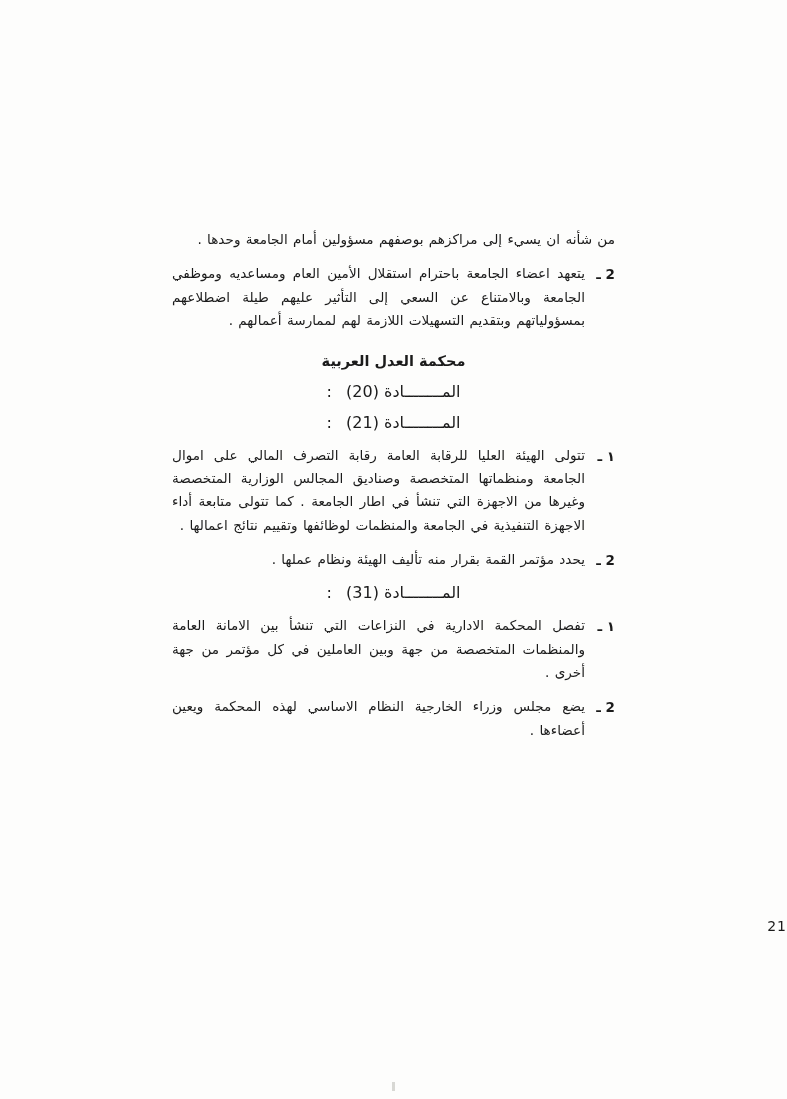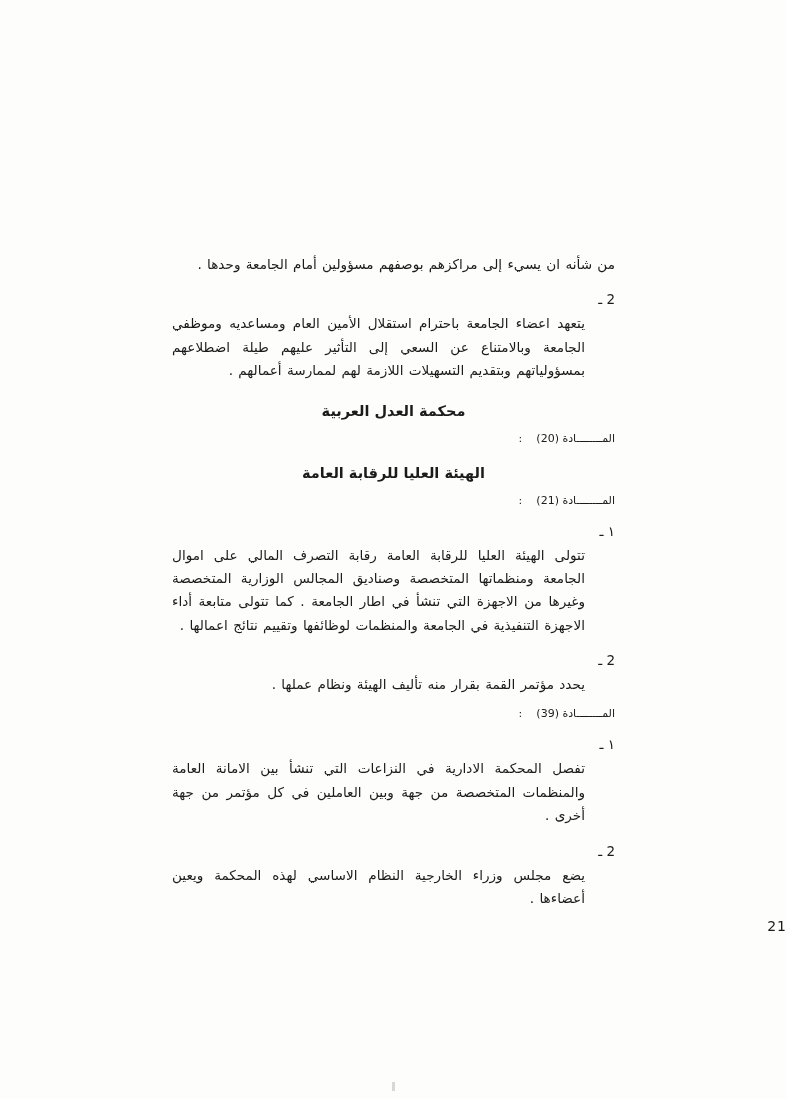--- a/index.html
+++ b/index.html
@@ -38,45 +38,45 @@
   }
   .marker {
     flex: 0 0 auto;
     width: 30px;
     font-size: 13.5px;
     line-height: 1.72;
     padding-top: 1px;
     text-align: right;
     white-space: nowrap;
     letter-spacing: 0px;
+    font-weight: bold;
   }
   .marker.empty { width: 0; }
   .ptext {
     flex: 1 1 auto;
     font-size: 13.6px;
     line-height: 1.72;
     text-align: justify;
     text-align-last: right;
     word-spacing: 1px;
-    margin-top: 25px;
   }
   .indent {
     padding-right: 30px;
   }
   .heading {
     text-align: center;
     font-size: 14.5px;
     font-weight: bold;
     margin: 20px 0 13px 0;
     letter-spacing: 0.3px;
   }
   .article-line {
-    font-size: 11px;
+    font-size: 16px;
     margin: 11px 0 12px 0;
-    text-align: right;
+    text-align: center;
     letter-spacing: 0.2px;
   }
   .article-line .dots {
     letter-spacing: -1px;
   }
   .article-line .colon {
     display: inline-block;
     margin-right: 14px;
   }
   .pagenum {
@@ -114,39 +114,38 @@
       <div class="ptext">يتعهد اعضاء الجامعة باحترام استقلال الأمين العام ومساعديه وموظفي الجامعة وبالامتناع عن السعي إلى التأثير عليهم طيلة اضطلاعهم بمسؤولياتهم وبتقديم التسهيلات اللازمة لهم لممارسة أعمالهم .</div>
     </div>
 
     <div class="heading">محكمة العدل العربية</div>
 
     <div class="article-line">
       <span class="dots">المــــــــادة (20)</span><span class="colon">:</span>
     </div>
 
 
-    <div class="heading">الهيئة العليا للرقابة العامة</div>
 
     <div class="article-line">
       <span class="dots">المــــــــادة (21)</span><span class="colon">:</span>
     </div>
 
     <div class="para">
       <div class="marker">١ ـ</div>
       <div class="ptext">تتولى الهيئة العليا للرقابة العامة رقابة التصرف المالي على اموال الجامعة ومنظماتها المتخصصة وصناديق المجالس الوزارية المتخصصة وغيرها من الاجهزة التي تنشأ في اطار الجامعة . كما تتولى متابعة أداء الاجهزة التنفيذية في الجامعة والمنظمات لوظائفها وتقييم نتائج اعمالها .</div>
     </div>
 
     <div class="para">
       <div class="marker">2 ـ</div>
       <div class="ptext">يحدد مؤتمر القمة بقرار منه تأليف الهيئة ونظام عملها .</div>
     </div>
 
 
     <div class="article-line">
-      <span class="dots">المــــــــادة (39)</span><span class="colon">:</span>
+      <span class="dots">المــــــــادة (31)</span><span class="colon">:</span>
     </div>
 
     <div class="para">
       <div class="marker">١ ـ</div>
       <div class="ptext">تفصل المحكمة الادارية في النزاعات التي تنشأ بين الامانة العامة والمنظمات المتخصصة من جهة وبين العاملين في كل مؤتمر من جهة أخرى .</div>
     </div>
 
     <div class="para">
       <div class="marker">2 ـ</div>
       <div class="ptext">يضع مجلس وزراء الخارجية النظام الاساسي لهذه المحكمة ويعين أعضاءها .</div>

